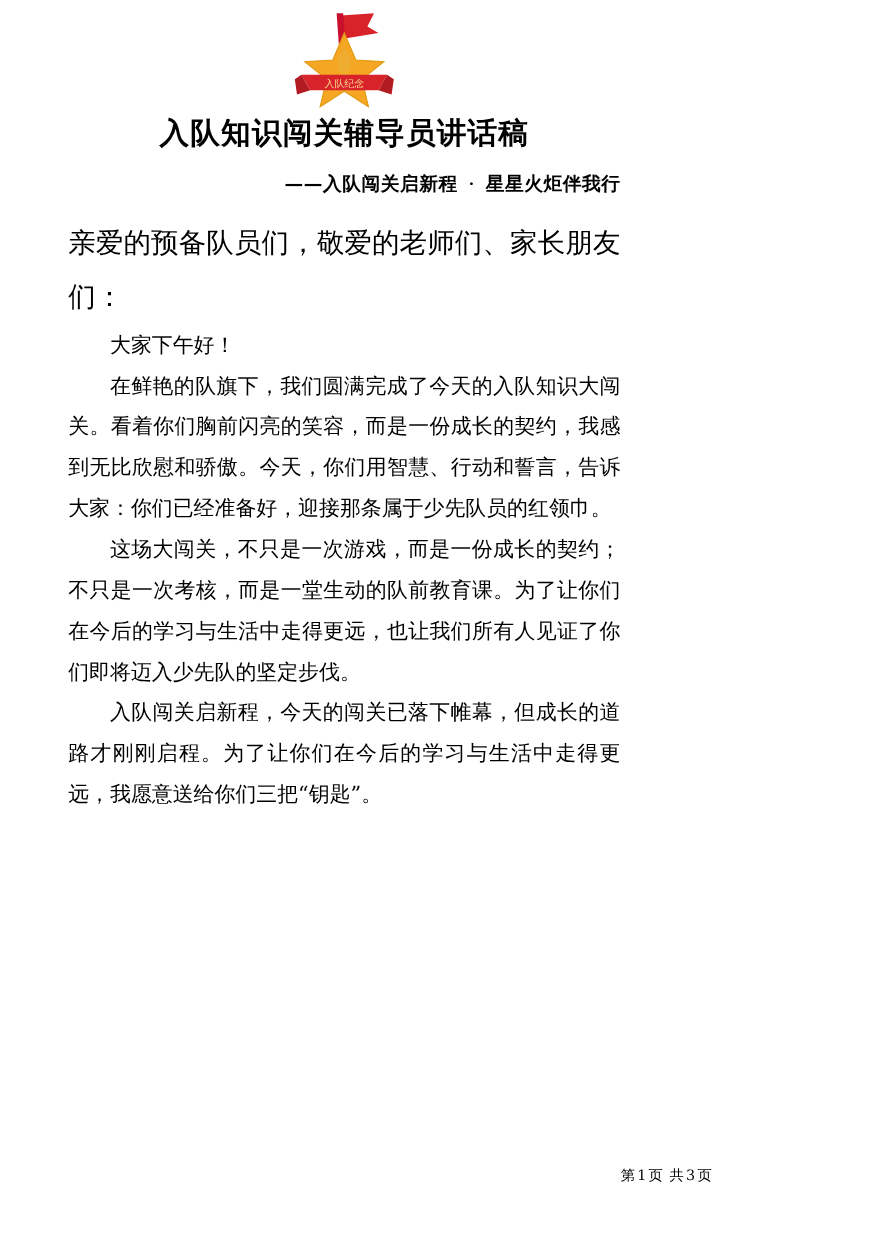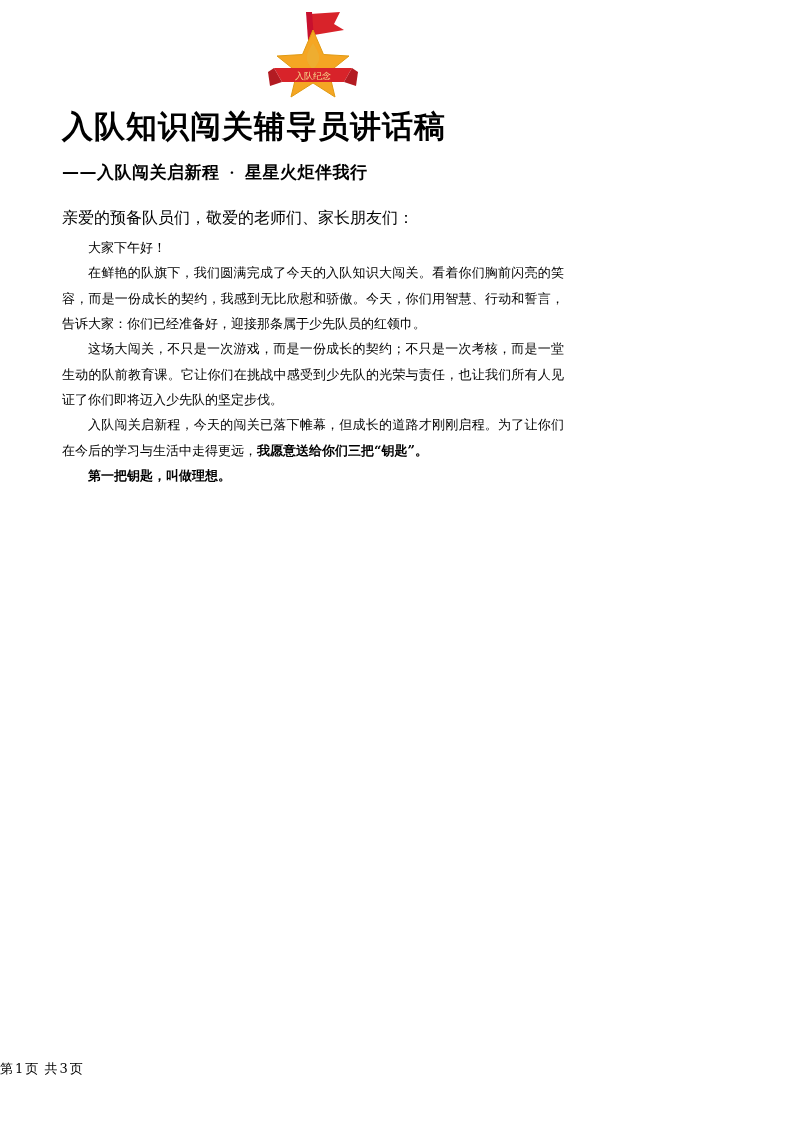--- a/index.html
+++ b/index.html
@@ -32,67 +32,67 @@
     margin-bottom: 2px;
   }
   .emblem {
     position: relative;
     width: 130px;
     height: 96px;
   }
   .emblem svg { display: block; }
   
   .doc-title {
-    text-align: left;
-    font-size: 31px;
+    text-align: center;
+    font-size: 27px;
     font-weight: bold;
     letter-spacing: 1px;
     line-height: 1.25;
     margin: 0 0 14px 0;
-    font-family: Liberation Serif, serif;
+    font-family: Liberation Mono, monospace;
   }
   .doc-subtitle {
-    text-align: left;
+    text-align: right;
     font-size: 17px;
     font-weight: bold;
     letter-spacing: 0.5px;
     margin: 0 0 18px 0;
   }
   .doc-subtitle .dot {
     display: inline-block;
     padding: 0 10px;
     font-size: 14px;
     vertical-align: middle;
   }
   
   .salutation {
-    font-size: 16px;
+    font-size: 25px;
     line-height: 1.95;
     margin: 0 0 2px 0;
     text-align: justify;
   }
   p.body-par {
-    font-size: 13px;
+    font-size: 19px;
     line-height: 1.95;
     margin: 0;
     text-indent: 2em;
     text-align: justify;
     text-justify: inter-ideograph;
   }
   p.body-par.bold {
     font-weight: bold;
   }
-  .inline-bold { font-weight: bold; }
+  .inline-bold { font-weight: normal; }
   
   .footer {
     position: absolute;
     left: 0;
     right: 0;
     bottom: 44px;
-    text-align: left;
+    text-align: right;
     font-size: 13px;
     letter-spacing: 1px;
     color: #000;
   }
   .footer .num { padding: 0 1px; }
 </style>
 </head>
 <body>
 
 <div class="page">
@@ -119,21 +119,20 @@
   <h1 class="doc-title">入队知识闯关辅导员讲话稿</h1>
 
   <div class="doc-subtitle">
     <span>——入队闯关启新程</span><span class="dot">·</span><span>星星火炬伴我行</span>
   </div>
 
   <div class="salutation">亲爱的预备队员们，敬爱的老师们、家长朋友们：</div>
 
   <p class="body-par">大家下午好！</p>
   <p class="body-par">在鲜艳的队旗下，我们圆满完成了今天的入队知识大闯关。看着你们胸前闪亮的笑容，而是一份成长的契约，我感到无比欣慰和骄傲。今天，你们用智慧、行动和誓言，告诉大家：你们已经准备好，迎接那条属于少先队员的红领巾。</p>
-  <p class="body-par">这场大闯关，不只是一次游戏，而是一份成长的契约；不只是一次考核，而是一堂生动的队前教育课。它让你们在挑战中感受到少先队的光荣与责任，也让我们所有人见证了你们即将迈入少先队的坚定步伐。</p>
+  <p class="body-par">这场大闯关，不只是一次游戏，而是一份成长的契约；不只是一次考核，而是一堂生动的队前教育课。为了让你们在今后的学习与生活中走得更远，也让我们所有人见证了你们即将迈入少先队的坚定步伐。</p>
   <p class="body-par"><span>入队闯关启新程，今天的闯关已落下帷幕，但成长的道路才刚刚启程。为了让你们在今后的学习与生活中走得更远，</span><span class="inline-bold">我愿意送给你们三把“钥匙”。</span></p>
-  <p class="body-par bold">第一把钥匙，叫做理想。</p>
 
   <div class="footer">
     <span>第</span><span class="num">1</span><span>页 共</span><span class="num">3</span><span>页</span>
   </div>
 
 </div>
 
 </body></html>

